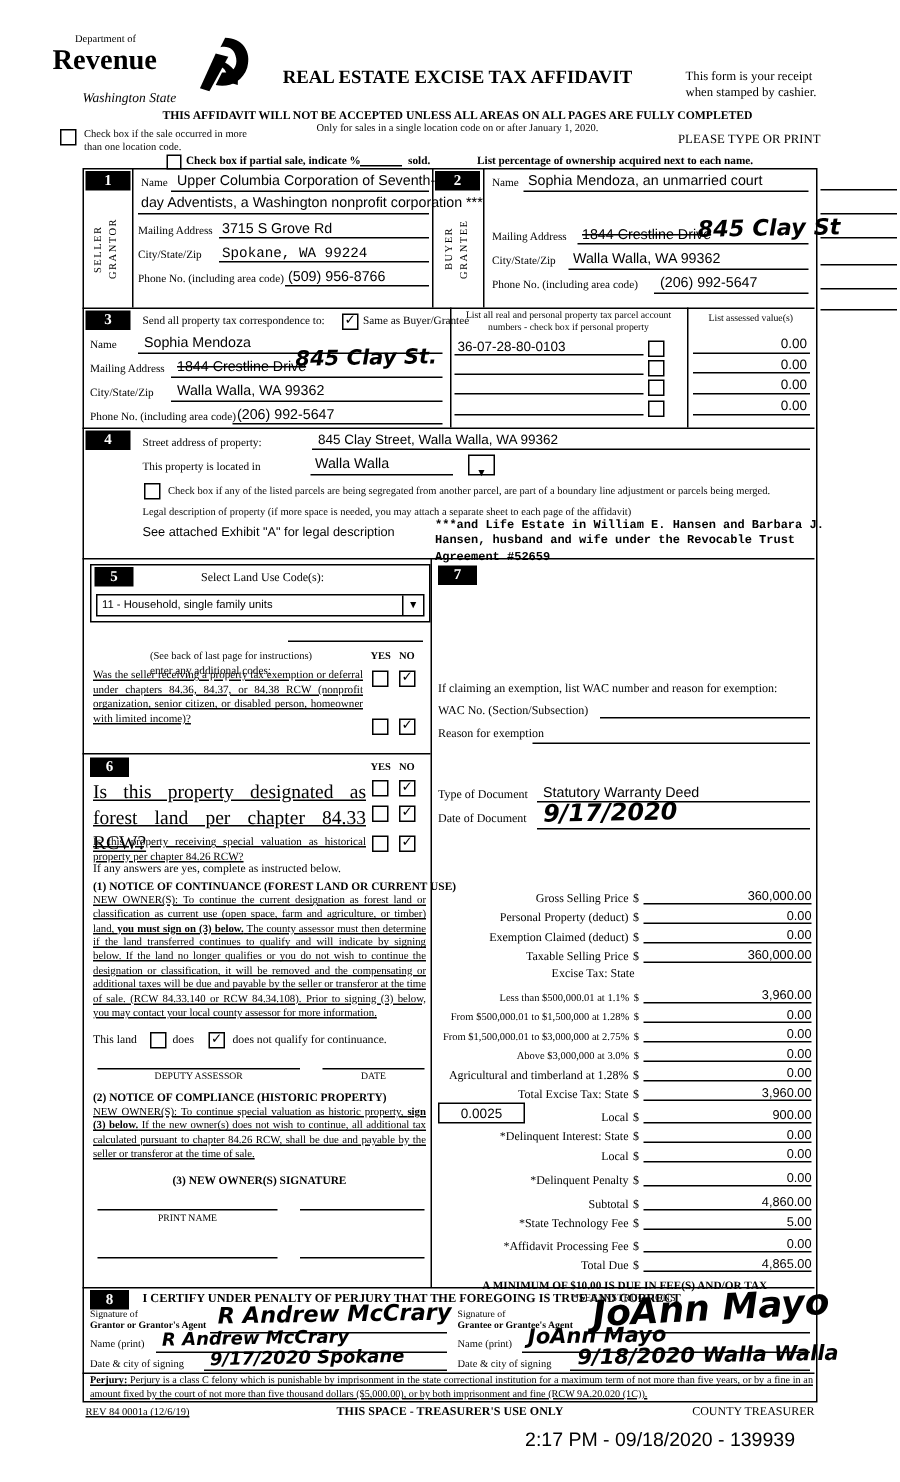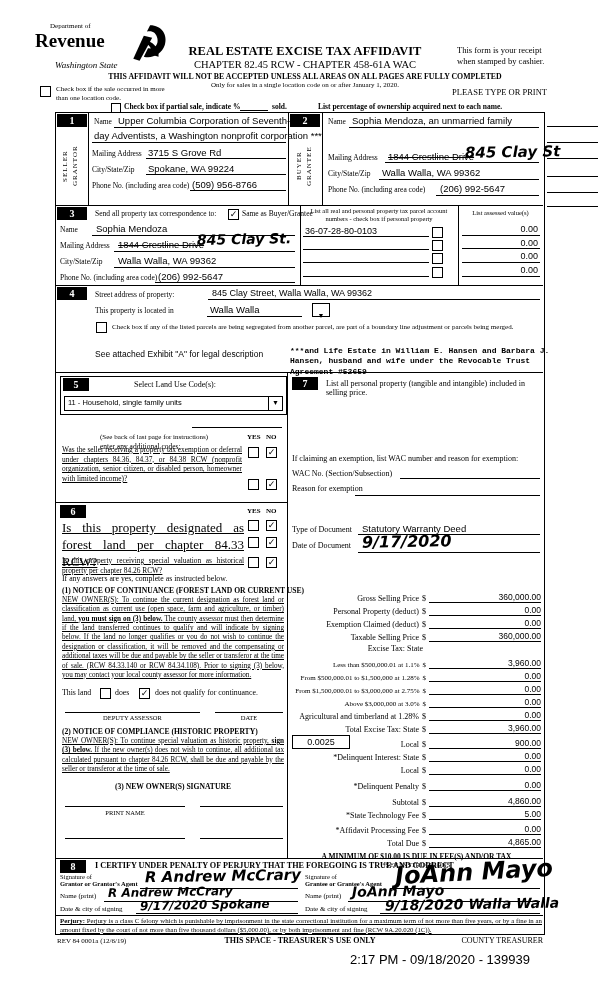--- a/index.html
+++ b/index.html
@@ -51,21 +51,20 @@
     <div class="a b" style="left:0;top:8px;font-size:19px;">Revenue</div>
     <svg class="a" style="left:92px;top:0px;" width="42" height="42" viewBox="0 0 40 40">
       <path d="M22,3 C33,3 39,12 36,22 C33,31 24,35 16,33 L20,25 C26,26 30,22 29,16 C28,10 24,8 19,9 Z" fill="#000"></path>
       <path d="M6,35 L16,13 L24,15 L12,37 Z" fill="#000"></path>
       <path d="M20,18 C26,20 31,26 30,33 L23,31 C24,26 22,22 18,21 Z" fill="#000"></path>
     </svg>
     <div class="a" style="left:20px;top:38px;font-size:9px;font-style:italic;">Washington State</div>
   </div>
 
   <div class="a b c" style="left:155px;top:44px;width:300px;font-size:12.5px;">REAL ESTATE EXCISE TAX AFFIDAVIT</div>
-  <div class="a c" style="left:155px;top:59px;width:300px;font-size:10.5px;">CHAPTER 82.45 RCW - CHAPTER 458-61A WAC</div>
   <div class="a b c" style="left:70px;top:72px;width:470px;font-size:7.8px;">THIS AFFIDAVIT WILL NOT BE ACCEPTED UNLESS ALL AREAS ON ALL PAGES ARE FULLY COMPLETED</div>
   <div class="a c sm" style="left:155px;top:81px;width:300px;">Only for sales in a single location code on or after January 1, 2020.</div>
 
   <div class="a" style="left:457px;top:45px;width:100px;font-size:8.5px;line-height:1.3;">This form is your receipt when stamped by cashier.</div>
   <div class="a" style="left:452px;top:87px;font-size:8.5px;">PLEASE TYPE OR PRINT</div>
 
   <span class="cb a" style="left:40px;top:86px;"></span>
   <div class="a sm" style="left:56px;top:85px;width:115px;line-height:1.25;">Check box if the sale occurred in more than one location code.</div>
 
   <span class="cb a" style="left:111px;top:103px;width:8px;height:8px;"></span>
@@ -102,33 +101,33 @@
   </div>
   <div class="a lbl" style="left:94px;top:117px;">Name</div>
   <div class="a typed" style="left:118px;top:115px;">Upper Columbia Corporation of Seventh-</div>
   <div class="a ln" style="left:114px;top:127px;width:172px;"></div>
   <div class="a typed" style="left:94px;top:130px;">day Adventists, a Washington nonprofit corporation ***</div>
   <div class="a ln" style="left:92px;top:142px;width:194px;"></div>
   <div class="a lbl" style="left:92px;top:149px;">Mailing Address</div>
   <div class="a typed" style="left:148px;top:147px;">3715 S Grove Rd</div>
   <div class="a ln" style="left:146px;top:158px;width:140px;"></div>
   <div class="a lbl" style="left:92px;top:165px;">City/State/Zip</div>
-  <div class="a typed" style="left:148px;top:163px;">Spokane, WA 99224</div>
+  <div class="a typed" style="left:148px;top:163px;font-family:Liberation Mono, monospace;">Spokane, WA 99224</div>
   <div class="a ln" style="left:146px;top:174px;width:140px;"></div>
   <div class="a lbl" style="left:92px;top:181px;">Phone No. (including area code)</div>
   <div class="a typed" style="left:192px;top:179px;">(509) 956-8766</div>
   <div class="a ln" style="left:190px;top:190px;width:96px;"></div>
 
   <div class="a numbox" style="left:290px;top:114px;width:30px;">2</div>
   <div class="a vwrap" style="left:295px;top:132px;height:68px;">
     <span class="vtext">BUYER</span>
     <span class="vtext">GRANTEE</span>
   </div>
   <div class="a lbl" style="left:328px;top:117px;">Name</div>
-  <div class="a typed" style="left:352px;top:115px;">Sophia Mendoza, an unmarried family</div>
+  <div class="a typed" style="left:352px;top:115px;">Sophia Mendoza, an unmarried court</div>
   <div class="a ln" style="left:349px;top:127px;width:190px;"></div>
   <div class="a lbl" style="left:328px;top:153px;">Mailing Address</div>
   <div class="a typed strike" style="left:388px;top:151px;">1844 Crestline Drive</div>
   <div class="a hand" style="left:465px;top:143px;font-size:15px;">845 Clay St</div>
   <div class="a ln" style="left:385px;top:162px;width:154px;"></div>
   <div class="a lbl" style="left:328px;top:169px;">City/State/Zip</div>
   <div class="a typed" style="left:382px;top:167px;">Walla Walla, WA 99362</div>
   <div class="a ln" style="left:379px;top:179px;width:160px;"></div>
   <div class="a lbl" style="left:328px;top:185px;">Phone No. (including area code)</div>
   <div class="a typed" style="left:440px;top:183px;">(206) 992-5647</div>
@@ -178,20 +177,21 @@
   <div class="a numbox" style="left:57px;top:287px;width:30px;">4</div>
   <div class="a lbl" style="left:95px;top:290px;">Street address of property:</div>
   <div class="a typed" style="left:212px;top:288px;font-size:9px;">845 Clay Street, Walla Walla, WA 99362</div>
   <div class="a ln" style="left:208px;top:299px;width:332px;"></div>
   <div class="a lbl" style="left:95px;top:306px;">This property is located in</div>
   <div class="a typed" style="left:210px;top:304px;">Walla Walla</div>
   <div class="a ln" style="left:207px;top:316px;width:95px;"></div>
   <div class="a box" style="left:312px;top:303px;width:16px;height:12px;text-align:center;"><span style="font-size:7px;line-height:12px;">▼</span></div>
   <span class="cb a" style="left:96px;top:322px;"></span>
   <div class="a sm" style="left:112px;top:323px;width:430px;">Check box if any of the listed parcels are being segregated from another parcel, are part of a boundary line adjustment or parcels being merged.</div>
+  <div class="a sm" style="left:95px;top:337px;width:440px;">Legal description of property (if more space is needed, you may attach a separate sheet to each page of the affidavit)</div>
   <div class="a typed" style="left:95px;top:349px;font-size:8.5px;">See attached Exhibit "A" for legal description</div>
   <div class="a mono" style="left:290px;top:346px;width:260px;">
     <div>***and Life Estate in William E. Hansen and Barbara J.</div>
     <div>Hansen, husband and wife under the Revocable Trust</div>
     <div>Agreement #52659</div>
   </div>
 
   <div class="a box" style="left:60px;top:376px;width:225px;height:37px;"></div>
   <div class="a numbox" style="left:63px;top:378px;width:26px;">5</div>
   <div class="a" style="left:100px;top:380px;font-size:8px;margin-left:34px;">Select Land Use Code(s):</div>
@@ -248,21 +248,20 @@
   <div class="a b" style="left:62px;top:727px;font-size:7.6px;">(2) NOTICE OF COMPLIANCE (HISTORIC PROPERTY)</div>
   <div class="a para" style="left:62px;top:737px;width:222px;font-size:7.2px;"><span>NEW OWNER(S): To continue special valuation as historic property, </span><span class="b">sign (3) below.</span><span> If the new owner(s) does not wish to continue, all additional tax calculated pursuant to chapter 84.26 RCW, shall be due and payable by the seller or transferor at the time of sale.</span></div>
   <div class="a b c" style="left:62px;top:782px;width:222px;font-size:7.6px;">(3) NEW OWNER(S) SIGNATURE</div>
   <div class="a ln" style="left:65px;top:806px;width:120px;"></div>
   <div class="a ln" style="left:200px;top:806px;width:83px;"></div>
   <div class="a xs c" style="left:65px;top:809px;width:120px;">PRINT NAME</div>
   <div class="a ln" style="left:65px;top:838px;width:120px;"></div>
   <div class="a ln" style="left:200px;top:838px;width:83px;"></div>
 
   <div class="a numbox" style="left:292px;top:377px;width:26px;">7</div>
-  <div class="a" style="left:326px;top:379px;width:215px;font-size:8px;">List all personal property (tangible and intangible) included in selling price.</div>
   <div class="a" style="left:292px;top:454px;font-size:8px;">If claiming an exemption, list WAC number and reason for exemption:</div>
   <div class="a" style="left:292px;top:469px;font-size:8px;">WAC No. (Section/Subsection)</div>
   <div class="a ln" style="left:400px;top:478px;width:140px;"></div>
   <div class="a" style="left:292px;top:484px;font-size:8px;">Reason for exemption</div>
   <div class="a ln" style="left:355px;top:495px;width:185px;"></div>
   <div class="a" style="left:292px;top:525px;font-size:8px;">Type of Document</div>
   <div class="a typed" style="left:362px;top:523px;">Statutory Warranty Deed</div>
   <div class="a ln" style="left:358px;top:534px;width:182px;"></div>
   <div class="a" style="left:292px;top:541px;font-size:8px;">Date of Document</div>
   <div class="a hand" style="left:362px;top:532px;font-size:16px;">9/17/2020</div>
@@ -389,18 +388,18 @@
   <div class="a ln" style="left:390px;top:888px;width:150px;"></div>
   <div class="a sm" style="left:305px;top:892px;">Name (print)</div>
   <div class="a hand" style="left:352px;top:883px;font-size:14px;">JoAnn Mayo</div>
   <div class="a ln" style="left:348px;top:901px;width:192px;"></div>
   <div class="a sm" style="left:305px;top:905px;">Date &amp; city of signing</div>
   <div class="a hand" style="left:385px;top:896px;font-size:14px;">9/18/2020  Walla Walla</div>
   <div class="a ln" style="left:380px;top:913px;width:160px;"></div>
 
   <div class="a para" style="left:60px;top:917px;width:482px;font-size:6.8px;"><span class="b">Perjury:</span><span> Perjury is a class C felony which is punishable by imprisonment in the state correctional institution for a maximum term of not more than five years, or by a fine in an amount fixed by the court of not more than five thousand dollars ($5,000.00), or by both imprisonment and fine (RCW 9A.20.020 (1C)).</span></div>
 
-  <div class="a sm" style="left:57px;top:937px;">REV 84 0001a (12/6/19)</div>
+  <div class="a sm" style="left:57px;top:937px;text-decoration:underline;">REV 84 0001a (12/6/19)</div>
   <div class="a b c" style="left:200px;top:936px;width:200px;font-size:8px;">THIS SPACE - TREASURER'S USE ONLY</div>
   <div class="a r" style="left:440px;top:936px;width:103px;font-size:8px;">COUNTY TREASURER</div>
   <div class="a r" style="left:290px;top:952px;width:240px;font-family:'Liberation Sans',sans-serif;font-size:13px;">2:17 PM - 09/18/2020 - 139939</div>
 
 </div>
 
 </body></html>

